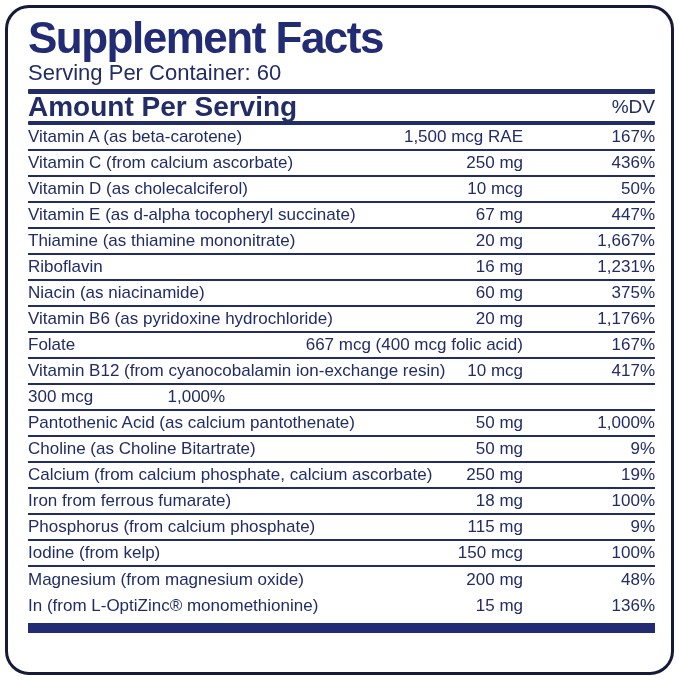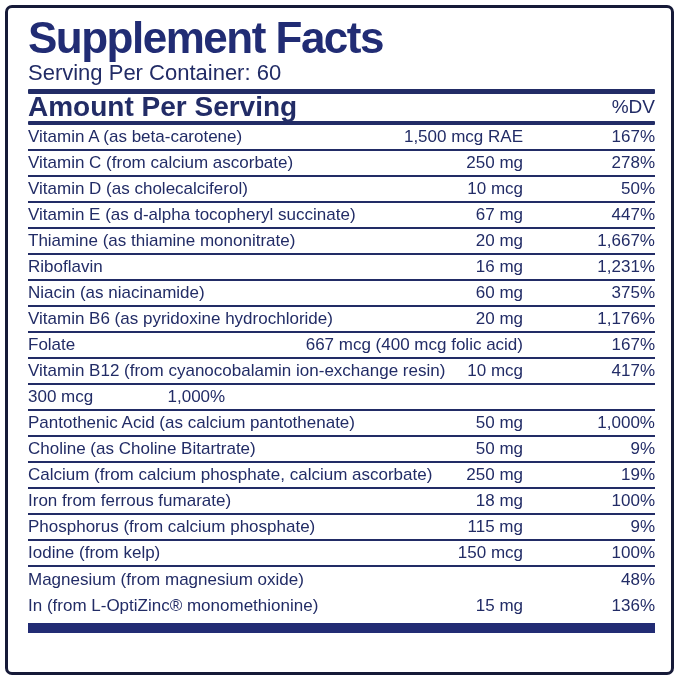--- a/index.html
+++ b/index.html
@@ -15,21 +15,21 @@
     overflow: hidden;
   }
   .panel {
     position: absolute;
     left: 5px;
     top: 5px;
     width: 669px;
     height: 670px;
     box-sizing: border-box;
     border: 3px solid #161a38;
-    border-radius: 7px;
+    border-radius: 24px;
     padding: 7px 16px 8px 20px;
     display: flex;
     flex-direction: column;
     color: #222c66;
     background: #ffffff;
   }
   .title {
     font-size: 44px;
     font-weight: bold;
     letter-spacing: -1.5px;
@@ -123,21 +123,21 @@
 
   <div class="rows">
       <div class="row divider">
     <div class="name">Vitamin A (as beta-carotene)</div>
     <div class="amount">1,500 mcg RAE</div>
     <div class="dv">167%</div>
   </div>
       <div class="row divider">
     <div class="name">Vitamin C (from calcium ascorbate)</div>
     <div class="amount">250 mg</div>
-    <div class="dv">278%</div>
+    <div class="dv">436%</div>
   </div>
       <div class="row divider">
     <div class="name">Vitamin D (as cholecalciferol)</div>
     <div class="amount">10 mcg</div>
     <div class="dv">50%</div>
   </div>
       <div class="row divider">
     <div class="name">Vitamin E (as d-alpha tocopheryl succinate)</div>
     <div class="amount">67 mg</div>
     <div class="dv">447%</div>
@@ -201,20 +201,21 @@
     <div class="amount">115 mg</div>
     <div class="dv">9%</div>
   </div>
       <div class="row divider">
     <div class="name">Iodine (from kelp)</div>
     <div class="amount">150 mcg</div>
     <div class="dv">100%</div>
   </div>
       <div class="row">
     <div class="name">Magnesium (from magnesium oxide)</div>
+    <div class="amount">200 mg</div>
     <div class="dv">48%</div>
   </div>
       <div class="row">
     <div class="name">In (from L-OptiZinc® monomethionine)</div>
     <div class="amount">15 mg</div>
     <div class="dv">136%</div>
   </div>
     </div>
 
   <div class="bottom-bar"></div>

